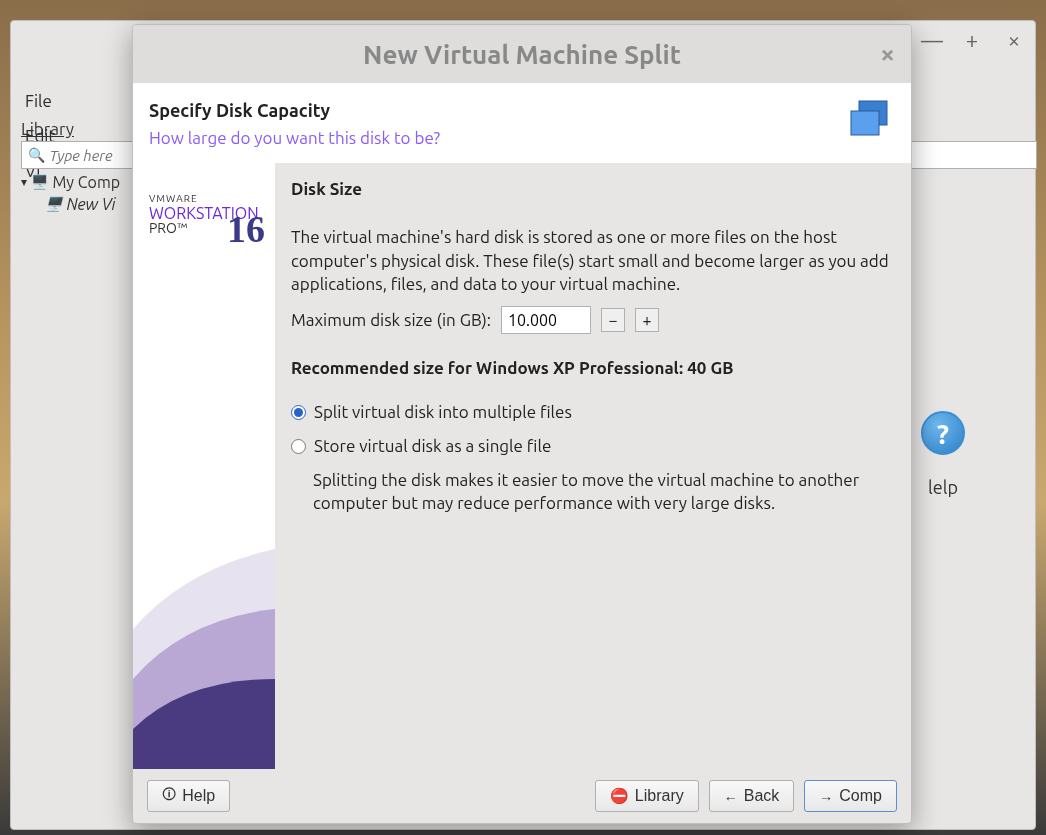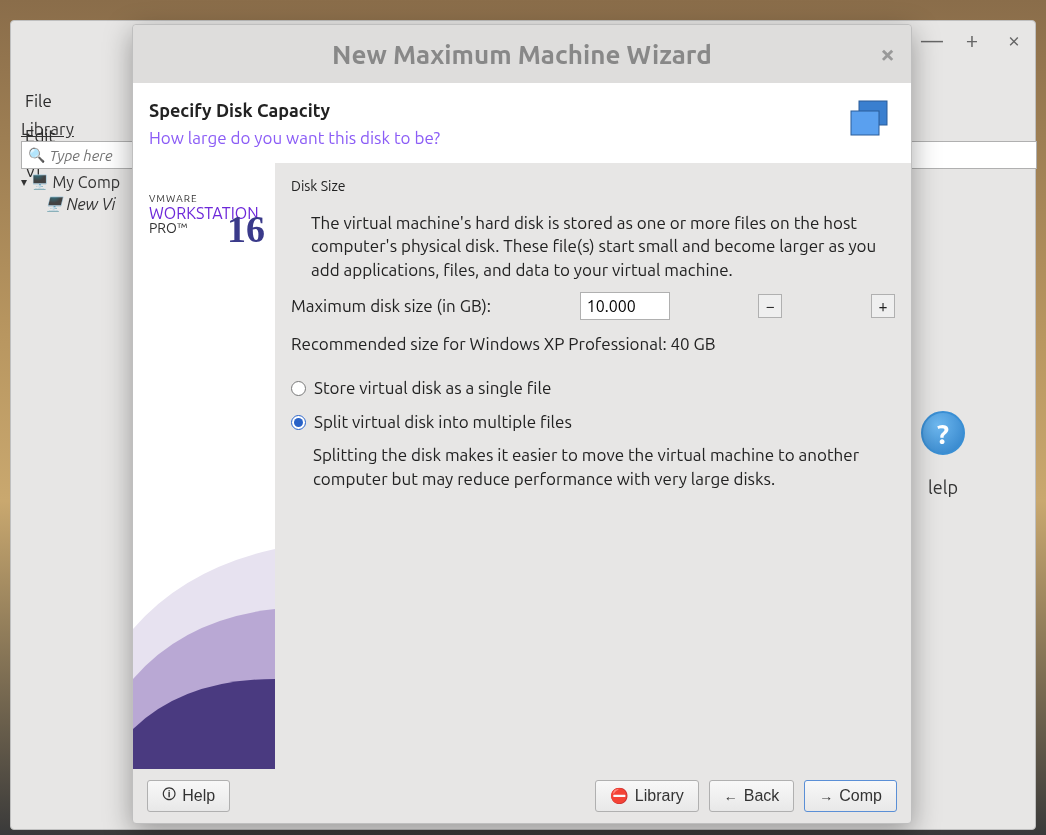--- a/index.html
+++ b/index.html
@@ -71,32 +71,32 @@
 .side-brand .brandwrap { position: absolute; top: 30px; left: 16px; right: 10px;}
 .side-brand .b1 { font-size: 10px; letter-spacing: 1px; color: #333; }
 .side-brand .b2 { font-size: 16px; letter-spacing: 0px; color: #6d28d9; }
 .side-brand .b3 { font-size: 14px; color: #333; position: relative; top:-2px;}
 .side-brand .b4 { font-size: 38px; font-weight: bold; color: #3a3a8a; position: absolute; right: 0; top: 14px; font-family: Liberation Serif, serif;}
 .side-brand .swoosh {
   position: absolute; bottom: 0; left: 0; width: 100%; height: 260px;
 }
 
 .content { flex: 1; padding: 14px 16px; font-size: 17px; color: #222; line-height: 1.4; }
-.content .sec-title { font-weight: normal; font-size: 14px; margin-bottom: 14px; }
-.content .desc { margin-left: 20px; margin-bottom: 10px;}
-.size-row { display: flex; align-items: center; gap: 10px; margin-bottom: 12px; margin-top: 6px; justify-content: space-between;}
+.content .sec-title { font-weight: bold; font-size: 17px; margin-bottom: 24px; }
+.content .desc { margin-bottom: 10px;}
+.size-row { display: flex; align-items: center; gap: 10px; margin-bottom: 22px; margin-top: 6px;}
 .size-input {
   width: 90px; height: 28px; border: 1px solid #b0b0b0; background: #fff;
   padding: 0 6px; font-size: 16px; font-family: inherit; outline: none;
 }
 .step-btn {
   width: 24px; height: 24px; border: 1px solid #b0b0b0; background: #efefef;
   display: inline-flex; align-items: center; justify-content: center; font-size: 16px;
 }
-.rec { margin-top: 4px; margin-bottom: 20px;}
+.rec { margin-top: 4px; margin-bottom: 20px; font-weight: bold;}
 .radio-row { display: flex; align-items: flex-start; gap: 8px; margin-bottom: 10px; margin-top: 6px;}
 .radio-row input { margin-top: 5px; accent-color: #2962c7; width: 15px; height: 15px;}
 .split-desc { margin-left: 22px; }
 
 .footer {
   height: 54px; border-top: 0; display: flex; align-items: center; padding: 0 14px; gap: 10px;
 }
 .btn {
   height: 32px; padding: 0 14px; border: 1px solid #b0b0b0; background: linear-gradient(#f8f8f8,#e8e8e8);
   border-radius: 3px; display: inline-flex; align-items: center; gap: 6px; font-size: 16px; color: #333;
@@ -137,21 +137,21 @@
     </div>
   </div>
   <div class="help-tile">
     <div class="circle">?</div>
     <div class="lbl">lelp</div>
   </div>
 </div>
 
 <div class="dialog">
   <div class="dialog-titlebar">
-    <span class="dialog-title">New Maximum Machine Wizard</span>
+    <span class="dialog-title">New Virtual Machine Split</span>
     <span class="dialog-close">×</span>
   </div>
   <div class="header-strip">
     <div class="header-text">
       <div class="h1">Specify Disk Capacity</div>
       <div class="h2">How large do you want this disk to be?</div>
     </div>
     <svg class="header-icon" viewBox="0 0 48 48">
       <rect x="14" y="4" width="28" height="24" fill="#3a7fcf" stroke="#2a5d99"></rect>
       <rect x="6" y="14" width="28" height="24" fill="#5aa0ef" stroke="#2a5d99"></rect>
@@ -176,26 +176,26 @@
       <div class="desc">The virtual machine's hard disk is stored as one or more files on the host computer's physical disk. These file(s) start small and become larger as you add applications, files, and data to your virtual machine.</div>
       <div class="size-row">
         <span>Maximum disk size (in GB):</span>
         <input class="size-input" type="text" value="10.000" style="">
         <span class="step-btn">−</span>
         <span class="step-btn">+</span>
       </div>
       <div class="rec">Recommended size for Windows XP Professional: 40 GB</div>
 
       <label class="radio-row">
+        <input type="radio" name="diskopt" checked="" style="">
+        <span>Split virtual disk into multiple files</span>
+      </label>
+      <label class="radio-row">
         <input type="radio" name="diskopt" style="">
         <span>Store virtual disk as a single file</span>
-      </label>
-      <label class="radio-row">
-        <input type="radio" name="diskopt" checked="" style="">
-        <span>Split virtual disk into multiple files</span>
       </label>
       <div class="split-desc">Splitting the disk makes it easier to move the virtual machine to another computer but may reduce performance with very large disks.</div>
     </div>
   </div>
   <div class="footer">
     <button class="btn">
       <span class="ic">🛈</span>
       <span>Help</span>
     </button>
     <span class="spacer"></span>

